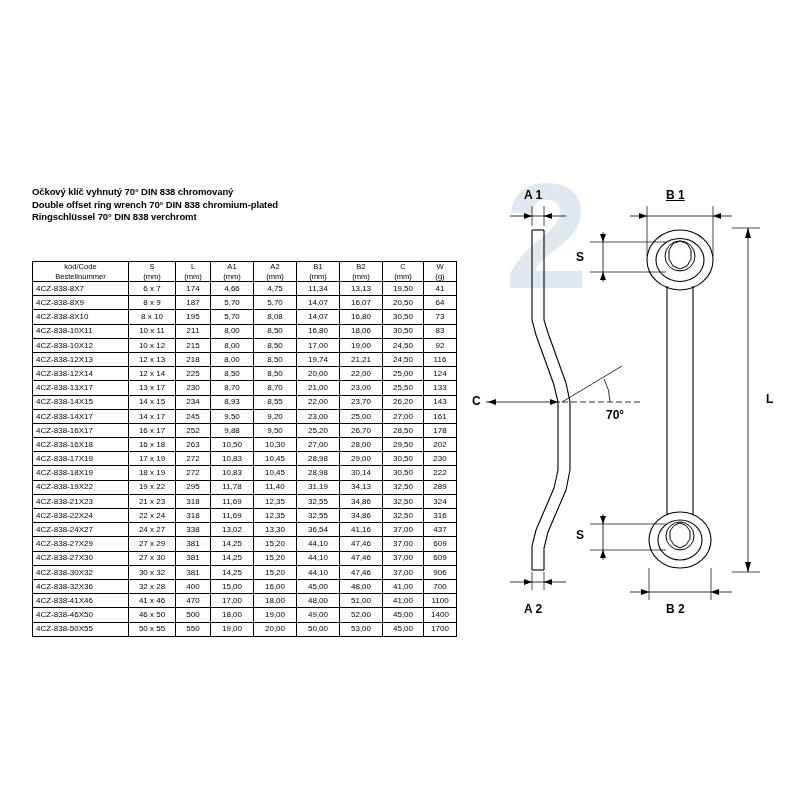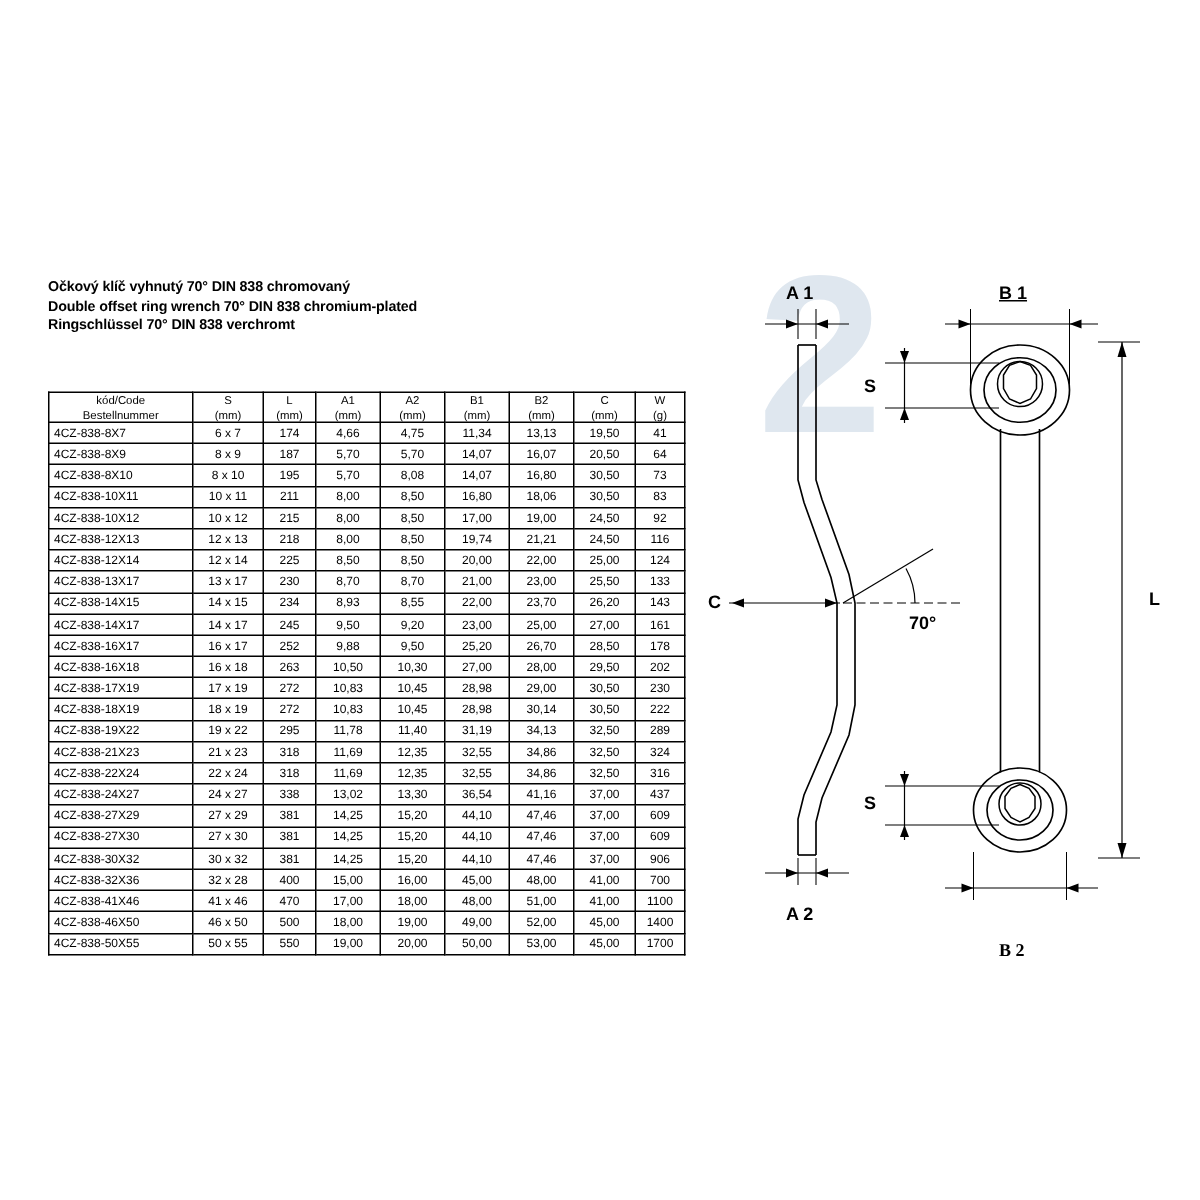--- a/index.html
+++ b/index.html
@@ -510,21 +510,21 @@
         <line x1="278" y1="58" x2="278" y2="402" stroke-width="0.8"></line>
         <path d="M 278 58 L 275 68 L 281 68 Z" fill="#000" stroke="none"></path>
         <path d="M 278 402 L 275 392 L 281 392 Z" fill="#000" stroke="none"></path>
       </g>
     </svg>
 
     
     <div class="lbl" style="left:54px; top:18px;">A 1</div>
     <div class="lbl" style="left:54px; top:420px;margin-top:12px;">A 2</div>
     <div class="lbl" style="left:196px; top:18px;text-decoration:underline;">B 1</div>
-    <div class="lbl" style="left:196px; top:456px;font-family:Liberation Serif, serif;">B 2</div>
+    <div class="lbl" style="left:196px; top:432px;">B 2</div>
     <div class="lbl" style="left:106px; top:80px;">S</div>
     <div class="lbl" style="left:106px; top:358px;">S</div>
     <div class="lbl" style="left:2px; top:224px;">C</div>
     <div class="lbl" style="left:296px; top:222px;">L</div>
     <div class="lbl" style="left:136px; top:238px;">70°</div>
   </div>
 
 </div>
 
 </body></html>

